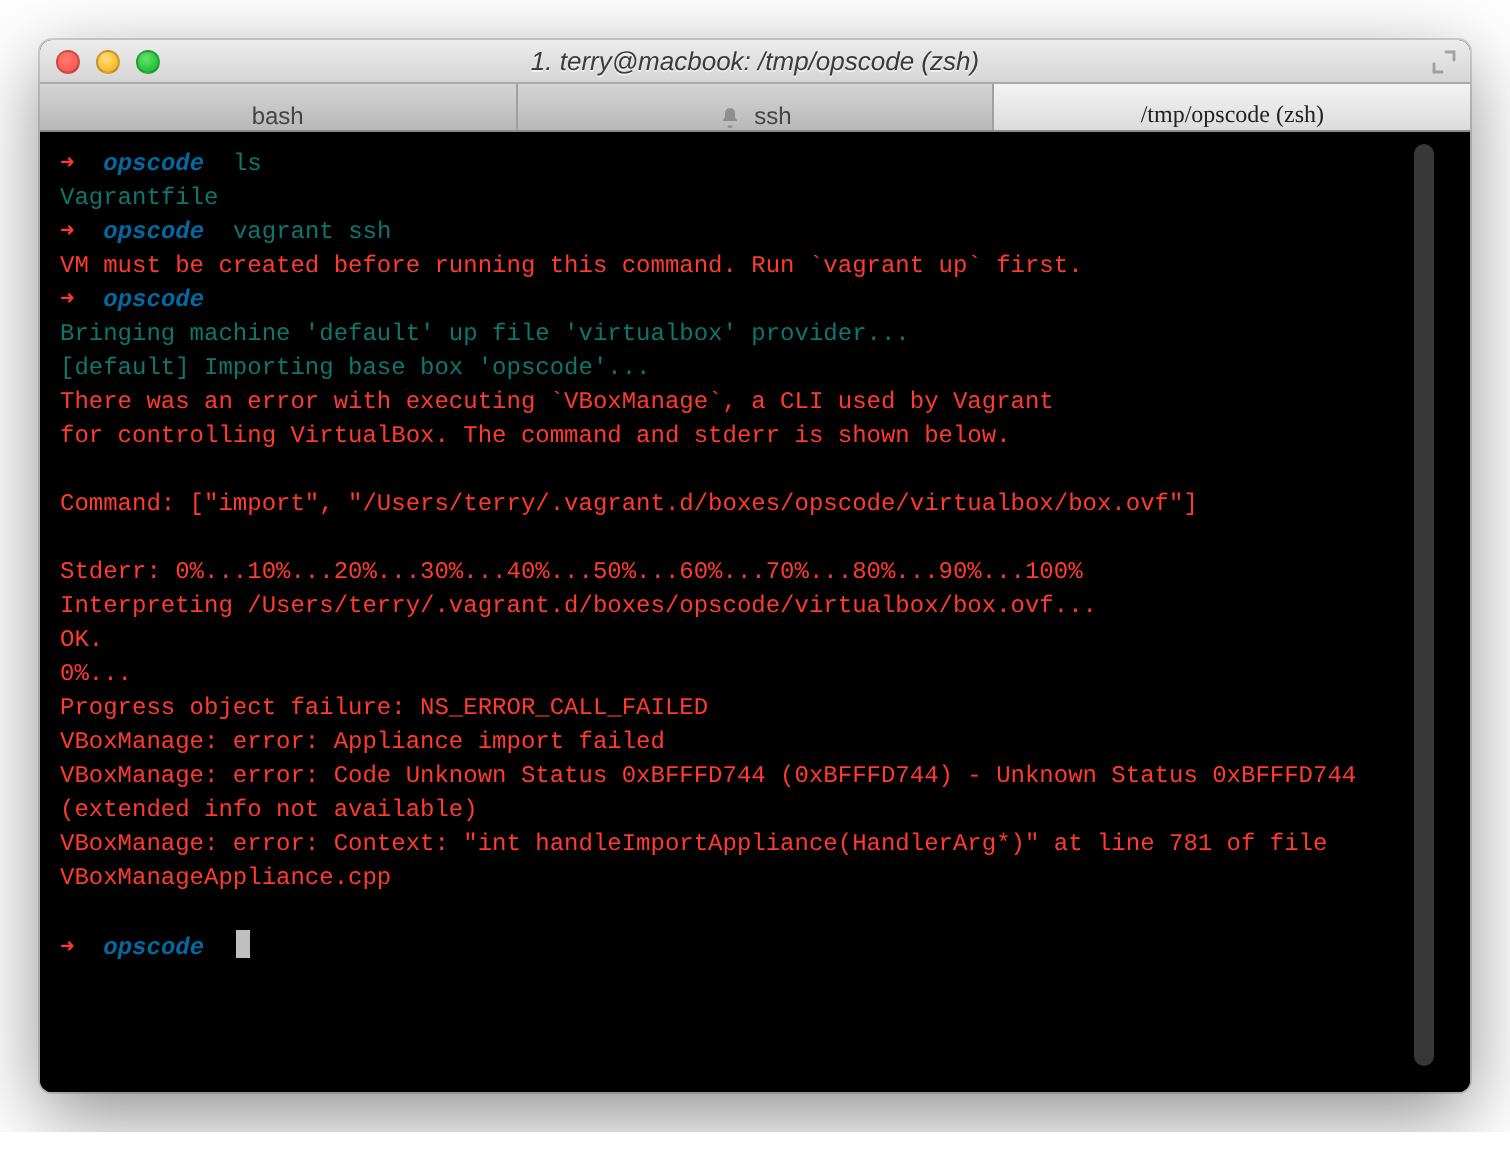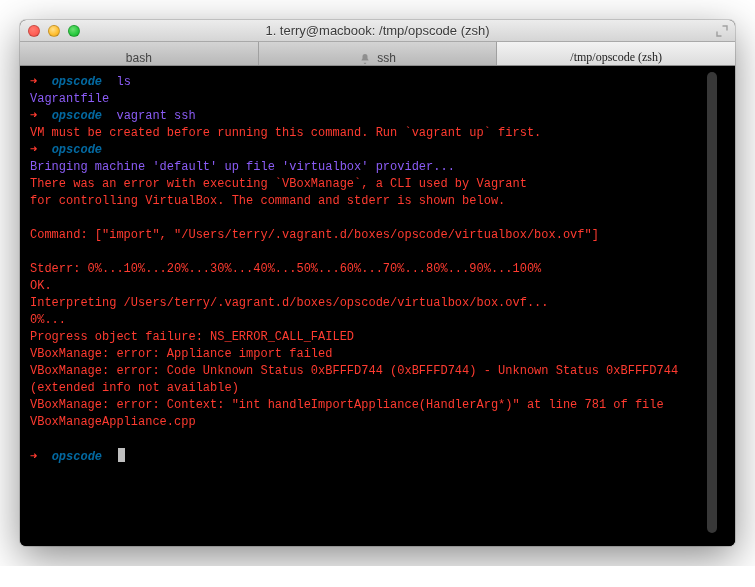--- a/index.html
+++ b/index.html
@@ -37,20 +37,21 @@
   .dot.yellow { background: radial-gradient(circle at 40% 35%, #ffe08a, #ffbd2e 60%, #dea123); }
   .dot.green { background: radial-gradient(circle at 40% 35%, #6ddf72, #27c93f 60%, #1aab29); }
   .title {
     position: absolute;
     left: 0; right: 0;
     text-align: center;
     font-size: 13px;
     color: #3b3b3b;
     pointer-events: none;
     text-shadow: 0 1px 0 rgba(255,255,255,0.6);
+    font-style: italic;
   }
   .expand-icon {
     position: absolute;
     right: 6px;
     top: 4px;
     width: 14px; height: 14px;
     opacity: 0.55;
   }
   .expand-icon svg { width:100%; height:100%; }
   .tabbar {
@@ -97,21 +98,21 @@
     position: absolute;
     right: 2px;
     top: 6px;
     width: 10px;
     height: 96%;
     background: rgba(160,160,160,0.35);
     border-radius: 5px;
   }
   .arrow { color: #ff3b30; font-weight: bold; }
   .path { color: #0369a1; font-weight: bold; font-style: italic; }
-  .cmd { color: #8b5cf6; }
+  .cmd { color: #0f766e; }
   .err { color: #ff3b30; }
   .cursor {
     display: inline-block;
     width: 7px; height: 14px;
     background: #bfbfbf;
     vertical-align: -2px;
     margin-left: 2px;
   }
   .line { white-space: pre-wrap; word-break: break-word; }
 </style>
@@ -150,28 +151,29 @@
     </div>
 
   <div class="terminal" id="term">
     <div class="scrollthumb"></div>
   <div class="line"><span class="arrow">➜  </span><span class="path">opscode</span><span class="cmd">  ls</span></div>
       <div class="line cmd">Vagrantfile</div>
       <div class="line"><span class="arrow">➜  </span><span class="path">opscode</span><span class="cmd">  vagrant ssh</span></div>
       <div class="line err">VM must be created before running this command. Run `vagrant up` first.</div>
       <div class="line"><span class="arrow">➜  </span><span class="path">opscode</span><span> </span></div>
       <div class="line cmd">Bringing machine 'default' up file 'virtualbox' provider...</div>
+      <div class="line cmd">[default] Importing base box 'opscode'...</div>
       <div class="line err">There was an error with executing `VBoxManage`, a CLI used by Vagrant</div>
       <div class="line err">for controlling VirtualBox. The command and stderr is shown below.</div>
       <div class="line err">&nbsp;</div>
       <div class="line err">Command: ["import", "/Users/terry/.vagrant.d/boxes/opscode/virtualbox/box.ovf"]</div>
       <div class="line err">&nbsp;</div>
       <div class="line err">Stderr: 0%...10%...20%...30%...40%...50%...60%...70%...80%...90%...100%</div>
+      <div class="line err">Interpreting /Users/terry/.vagrant.d/boxes/opscode/virtualbox/box.ovf...</div>
       <div class="line err">OK.</div>
-      <div class="line err">Interpreting /Users/terry/.vagrant.d/boxes/opscode/virtualbox/box.ovf...</div>
       <div class="line err">0%...</div>
       <div class="line err">Progress object failure: NS_ERROR_CALL_FAILED</div>
       <div class="line err">VBoxManage: error: Appliance import failed</div>
       <div class="line err">VBoxManage: error: Code Unknown Status 0xBFFFD744 (0xBFFFD744) - Unknown Status 0xBFFFD744 (extended info not available)</div>
       <div class="line err">VBoxManage: error: Context: "int handleImportAppliance(HandlerArg*)" at line 781 of file VBoxManageAppliance.cpp</div>
       <div class="line">&nbsp;</div>
       <div class="line"><span class="arrow">➜  </span><span class="path">opscode</span><span> </span> <span class="cursor"></span></div>
     </div>
 
 </div>

